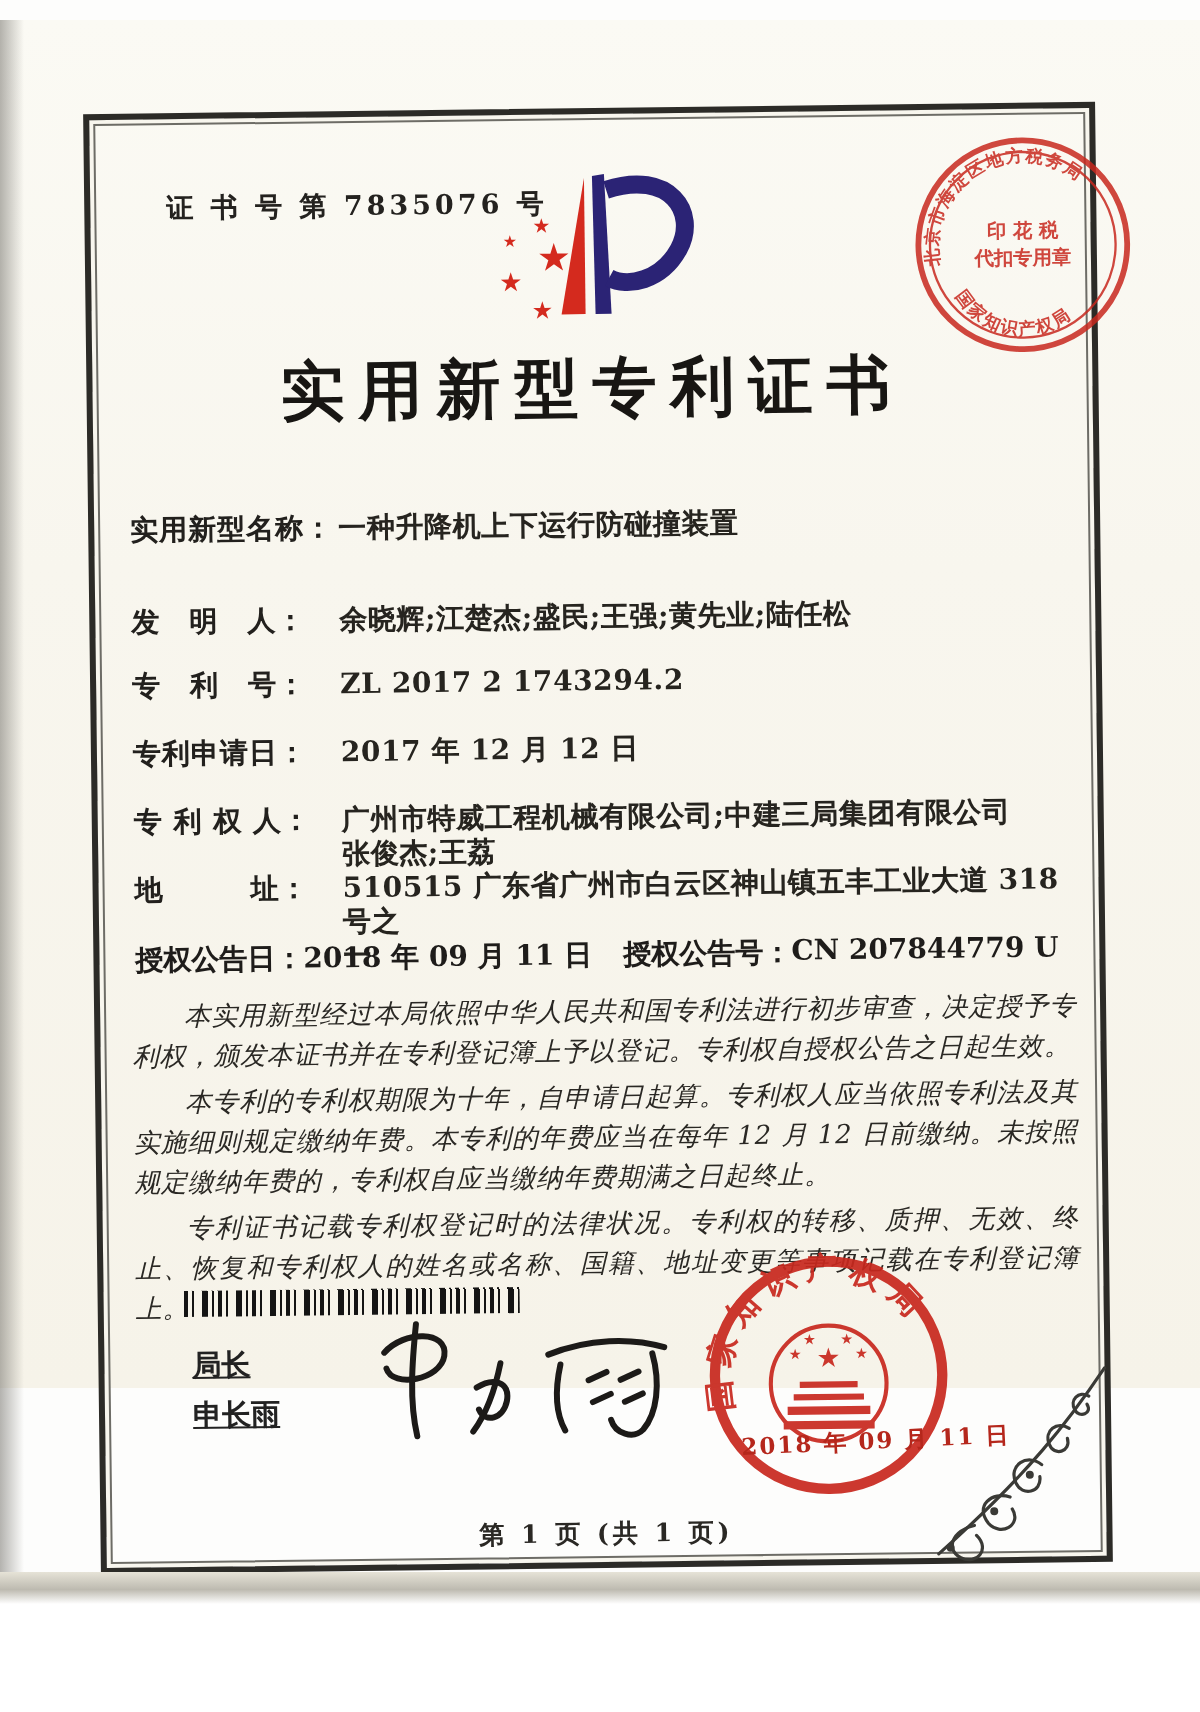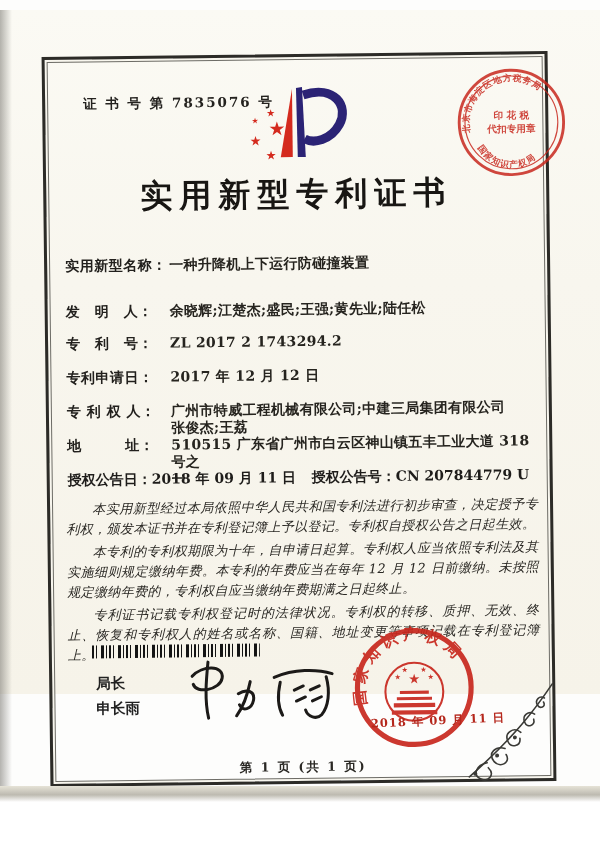--- a/index.html
+++ b/index.html
@@ -43,21 +43,21 @@
   .body-text p{margin:0 0 3px 0;text-indent:2em;font-style:italic;font-weight:500;
         font-size:13px;line-height:20px;letter-spacing:.4px;color:#2a2824;
         text-align:justify;}
 
   .barcode{position:absolute;left:40px;top:586px;width:168px;height:13px;
         background:repeating-linear-gradient(90deg,
           #141414 0 2px,transparent 2px 4px,#141414 4px 5px,transparent 5px 9px,
           #141414 9px 12px,transparent 12px 14px,#141414 14px 15px,transparent 15px 17px);}
 
   .director{position:absolute;left:44px;top:612px;font-size:14.5px;font-weight:700;
-        line-height:25px;color:#222;font-family:"DejaVu Sans","Liberation Sans",sans-serif;}
+        line-height:25px;color:#222;font-family:"DejaVu Sans","Liberation Sans",sans-serif;text-decoration:underline;}
   .signature{position:absolute;left:126px;top:594px;width:180px;height:76px;}
 
   .seal{position:absolute;left:300px;top:570px;width:124px;height:124px;opacity:.92;}
   .seal-date{position:absolute;left:318px;top:658px;font-size:11.5px;font-weight:700;
         letter-spacing:1px;transform:rotate(-2deg);}
 
   .page-footer{position:absolute;left:0;right:0;top:702px;text-align:center;
         font-size:12.5px;font-weight:700;letter-spacing:2px;color:#2a2824;}
 
   .flourish{position:absolute;right:-4px;bottom:-6px;width:104px;height:104px;}

